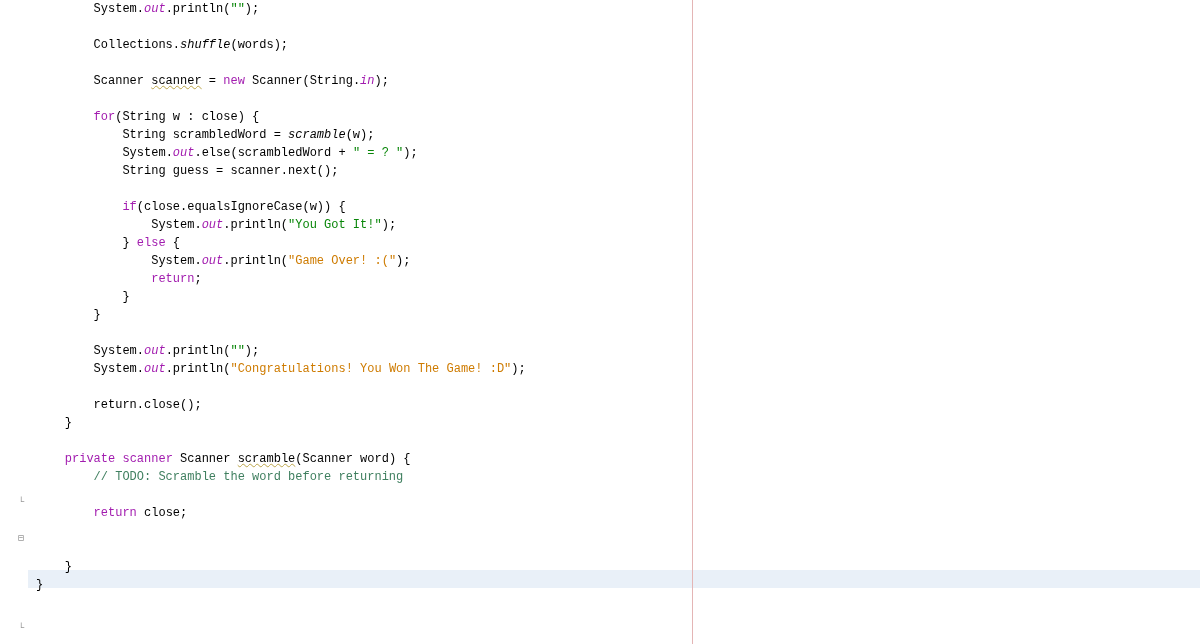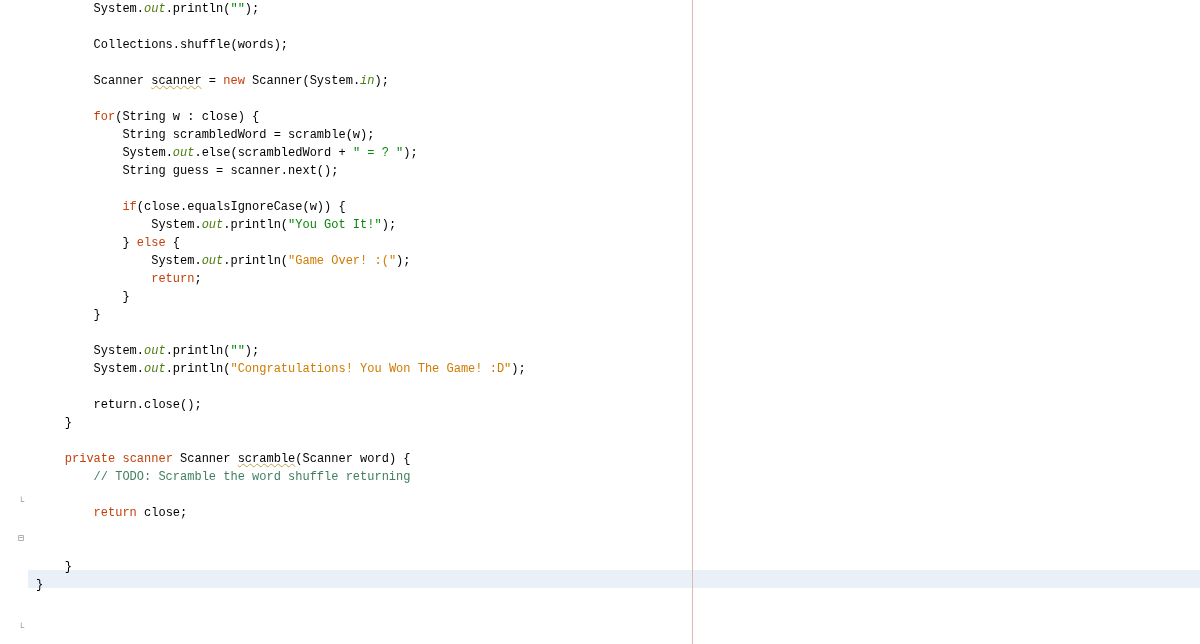--- a/index.html
+++ b/index.html
@@ -62,25 +62,25 @@
     padding-left: 8px;
   }
   .current-line {
     position: absolute;
     left: 0;
     right: 0;
     height: 18px;
     background: #e9f0f8;
     z-index: 0;
   }
-  .kw   { color: #c2410c; }
+  .kw   { color: #a21caf; }
   .str  { color: #098609; }         
   .str-orange { color: #ce7b00; }
-  .fld2 { color: #4d7c0f; font-style: italic; }  
-  .call-italic { }
+  .fld2 { color: #a21caf; font-style: italic; }  
+  .call-italic { font-style: italic; }
   .comment { color: #3f7f5f; }
   .warn { text-decoration: underline wavy #bba54a; text-decoration-thickness:1px; }
 </style>
 </head>
 <body>
 
 <div class="editor">
   <div class="gutter"></div>
   <div class="fold-bar">
     <span class="fold-mark" style="top:498px;">└</span>
@@ -88,21 +88,21 @@
     <span class="fold-mark" style="top:624px;">└</span>
   </div>
   <div class="code-area">
     <div class="right-margin"></div>
     <div class="current-line" style="top:570px;"></div>
 
 <pre class="code"><span><span>        </span><span>System.</span><span class="fld2">out</span><span>.println(</span><span class="str">""</span><span>);</span></span>
 <span></span>
 <span><span>        </span><span>Collections.</span><span class="call-italic">shuffle</span><span>(words);</span></span>
 <span></span>
-<span><span>        </span><span>Scanner </span><span class="warn">scanner</span><span> = </span><span class="kw">new</span><span> Scanner(System.</span><span class="fld2">in</span><span>);</span></span>
+<span><span>        </span><span>Scanner </span><span class="warn">scanner</span><span> = </span><span class="kw">new</span><span> Scanner(String.</span><span class="fld2">in</span><span>);</span></span>
 <span></span>
 <span><span>        </span><span class="kw">for</span><span>(String w : close) {</span></span>
 <span><span>            </span><span>String scrambledWord = </span><span class="call-italic">scramble</span><span>(w);</span></span>
 <span><span>            </span><span>System.</span><span class="fld2">out</span><span>.else(scrambledWord + </span><span class="str">" = ? "</span><span>);</span></span>
 <span><span>            </span><span>String guess = scanner.next();</span></span>
 <span></span>
 <span><span>            </span><span class="kw">if</span><span>(close.equalsIgnoreCase(w)) {</span></span>
 <span><span>                </span><span>System.</span><span class="fld2">out</span><span>.println(</span><span class="str">"You Got It!"</span><span>);</span></span>
 <span><span>            </span><span>} </span><span class="kw">else</span><span> {</span></span>
 <span><span>                </span><span>System.</span><span class="fld2">out</span><span>.println(</span><span class="str-orange">"Game Over! :("</span><span>);</span></span>
@@ -110,21 +110,21 @@
 <span><span>            </span><span>}</span></span>
 <span><span>        </span><span>}</span></span>
 <span></span>
 <span><span>        </span><span>System.</span><span class="fld2">out</span><span>.println(</span><span class="str">""</span><span>);</span></span>
 <span><span>        </span><span>System.</span><span class="fld2">out</span><span>.println(</span><span class="str-orange">"Congratulations! You Won The Game! :D"</span><span>);</span></span>
 <span></span>
 <span><span>        </span><span>return.close();</span></span>
 <span>    }</span>
 <span></span>
 <span><span>    </span><span class="kw">private</span><span> </span><span class="kw">scanner</span><span> Scanner </span><span class="warn">scramble</span><span>(Scanner word) {</span></span>
-<span><span>        </span><span class="comment">// TODO: Scramble the word shuffle returning</span></span>
+<span><span>        </span><span class="comment">// TODO: Scramble the word before returning</span></span>
 <span></span>
 <span><span>        </span><span class="kw">return</span><span> close;</span></span>
 <span></span>
 <span></span>
 <span>    }</span>
 <span>}</span></pre>
   </div>
 </div>
 
 </body></html>

